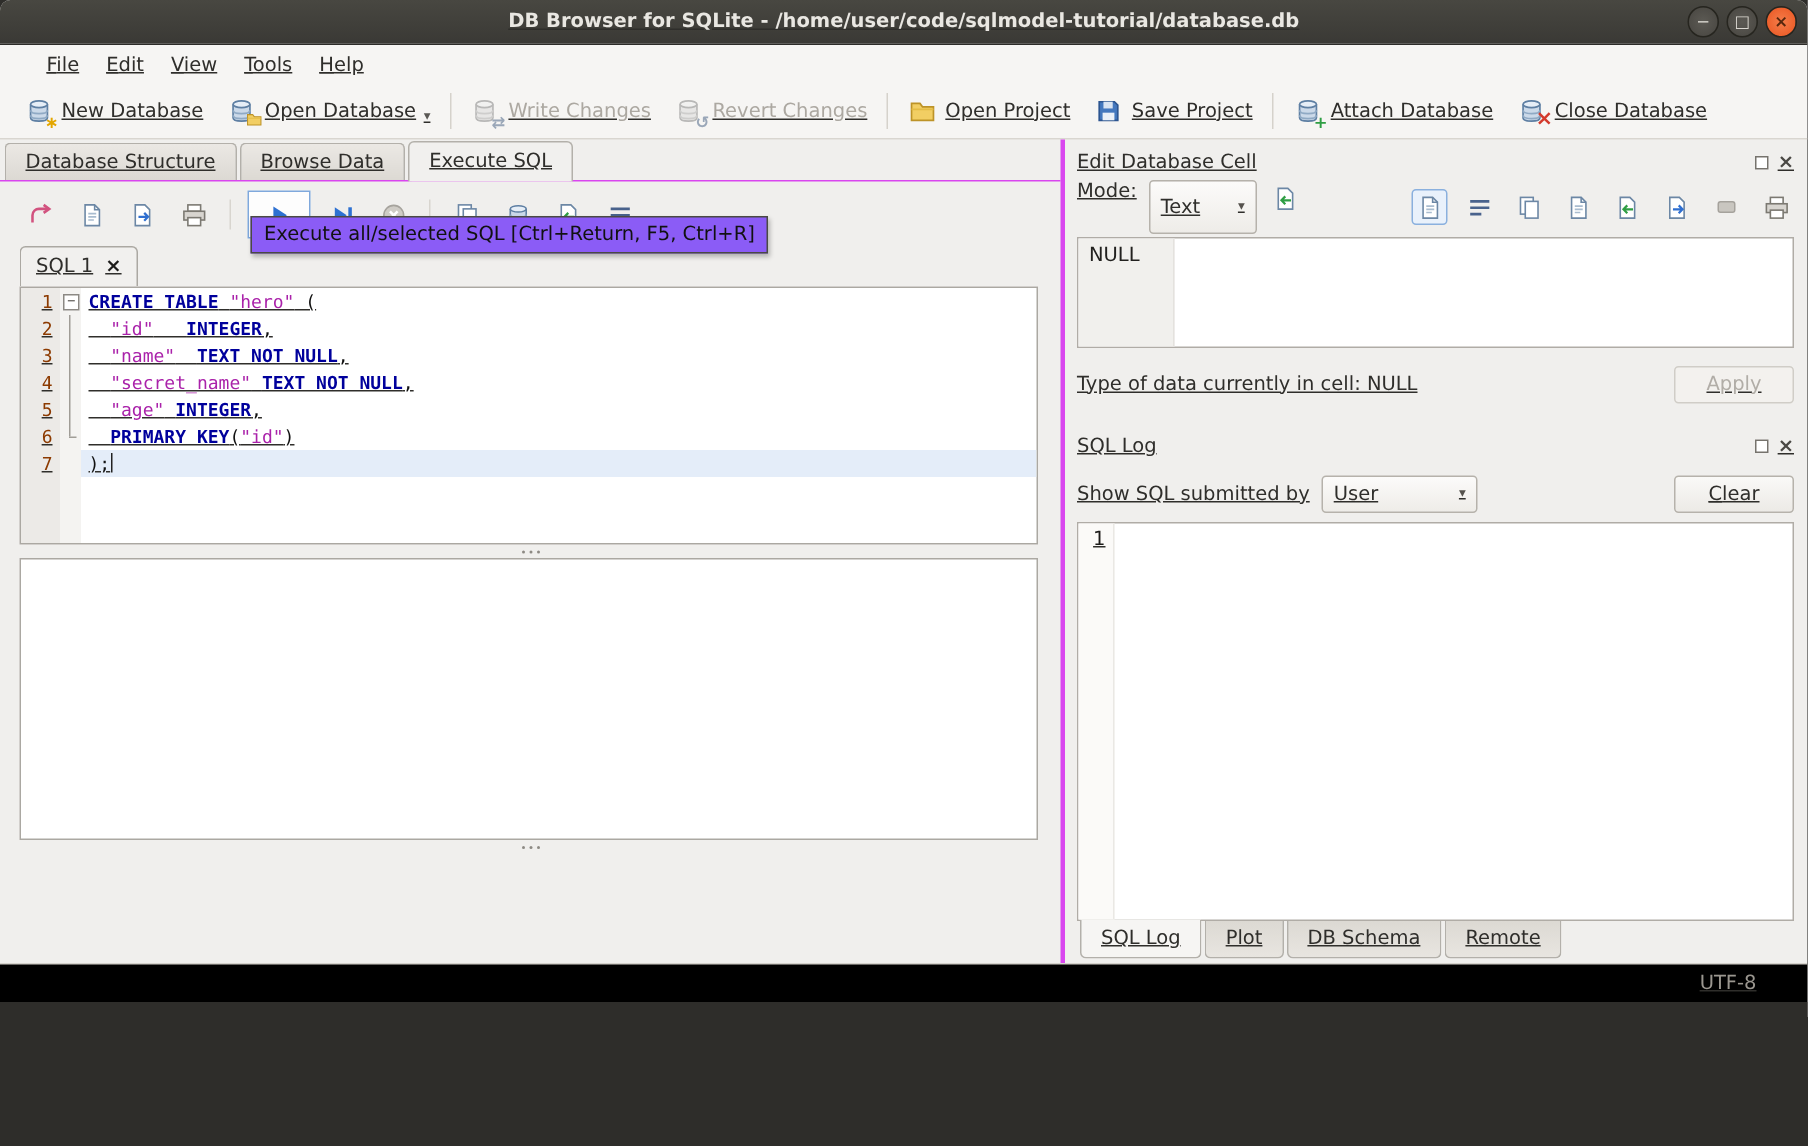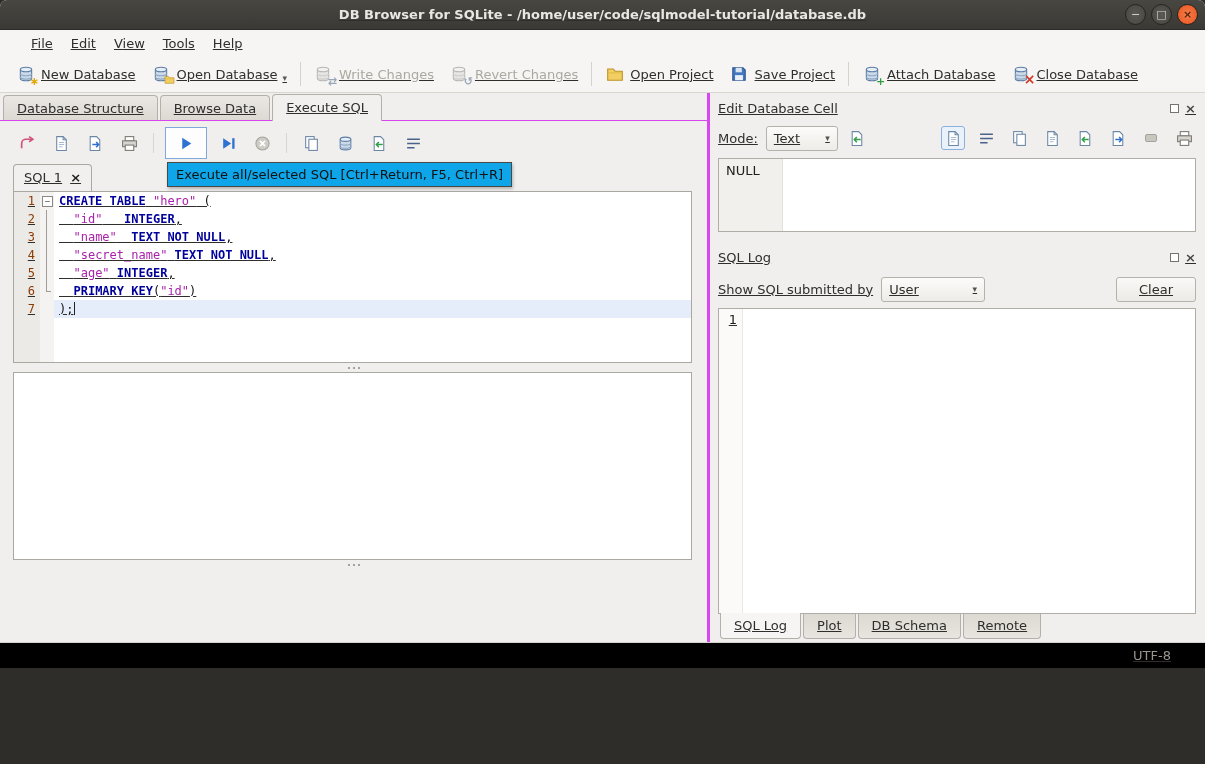--- a/index.html
+++ b/index.html
@@ -75,32 +75,32 @@
   .tok-pl { color:#111; }
   .caret-bar { display:inline-block; width:0; border-left:1px solid #222; height:13px; vertical-align:-2px; margin-left:1px; }
 
   .splitter { height:9px; flex:0 0 9px; display:flex; align-items:center; justify-content:center; gap:3px; }
   .dot { width:2px; height:2px; border-radius:50%; background:#8d8a84; }
   .grid-pane { margin:0 15px 0 13px; height:188px; flex:0 0 188px; border:1px solid #ABA8A2; background:#fff; }
   .msg-pane { margin:0 15px 0 13px; height:145px; flex:0 0 145px; border:1px solid #ABA8A2; background:#fff;
               padding:8px 10px; font-family:"DejaVu Sans Mono","Liberation Mono",monospace; font-size:12px; color:#8a8884; }
 
   
-  .tooltip { position:absolute; left:167px; top:162px; z-index:20; background:#0ea5e9; border:1px solid #4a4a44;
+  .tooltip { position:absolute; left:167px; top:144px; z-index:20; background:#8b5cf6; border:1px solid #4a4a44;
              padding:4px 8px; font-size:13px; color:#111; white-space:nowrap; box-shadow:1px 2px 3px rgba(0,0,0,.25); }
 
   
   .right-pane { flex:1; display:flex; flex-direction:column; border-left:3px solid #d946ef; padding:3px 9px 0 8px; min-height:0; }
   .dock-header { height:24px; flex:0 0 24px; display:flex; align-items:center; }
   .dock-header.second { margin-top:12px; height:26px; flex:0 0 26px; }
   .dock-icons { margin-left:auto; display:flex; gap:6px; align-items:center; }
   .mini-float { width:9px; height:9px; border:1px solid #76736d; background:#fff; display:inline-block; }
   .mini-close { font-size:13px; font-weight:bold; color:#4a4844; line-height:1; }
 
-  .mode-row { height:36px; flex:0 0 36px; display:flex; align-items:center; gap:8px; }
+  .mode-row { height:36px; flex:0 0 36px; display:flex; gap:8px; }
   .combo { display:inline-flex; align-items:center; justify-content:space-between; gap:10px; min-width:72px;
            padding:4px 7px; background:linear-gradient(#FCFBFA,#EEECE8); border:1px solid #B6B2AB; border-radius:3px; }
   .combo .caret { font-size:9px; color:#55524d; }
   .icon-btn { width:24px; height:24px; display:flex; align-items:center; justify-content:center; border-radius:3px; }
   .icon-btn.sel { border:1px solid #8AB0DE; background:#E9F1FB; }
   .icon-group { margin-left:auto; display:flex; gap:9px; align-items:center; }
   .null-chip { width:12px; height:8px; background:#C9C6C0; border:1px solid #A5A29C; border-radius:2px; }
 
   .cell-edit { height:74px; flex:0 0 74px; background:#fff; border:1px solid #B0ACA6; position:relative; margin-top:2px; }
   .cell-gutter { position:absolute; left:0; top:0; bottom:0; width:64px; background:#F1F0ED; border-right:1px solid #E4E2DE; }
@@ -488,20 +488,24 @@
               </svg>
             </span>
         </span>
       </div>
 
       <div class="cell-edit">
         <div class="cell-gutter"></div>
         <div class="cell-null">NULL</div>
       </div>
 
+      <div class="cellinfo-row">
+        <span>Type of data currently in cell: NULL</span>
+        <span class="btn disabled apply-btn">Apply</span>
+      </div>
 
       <div class="dock-header second">
         <span>SQL Log</span>
         <span class="dock-icons">
           <span class="mini-float"></span>
           <span class="mini-close">×</span>
         </span>
       </div>
 
       <div class="log-controls">

